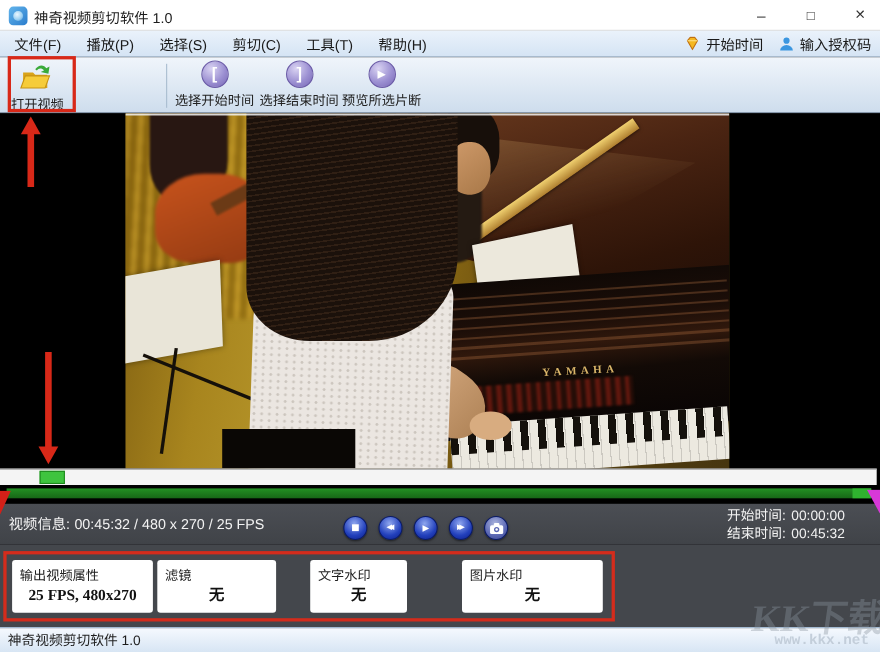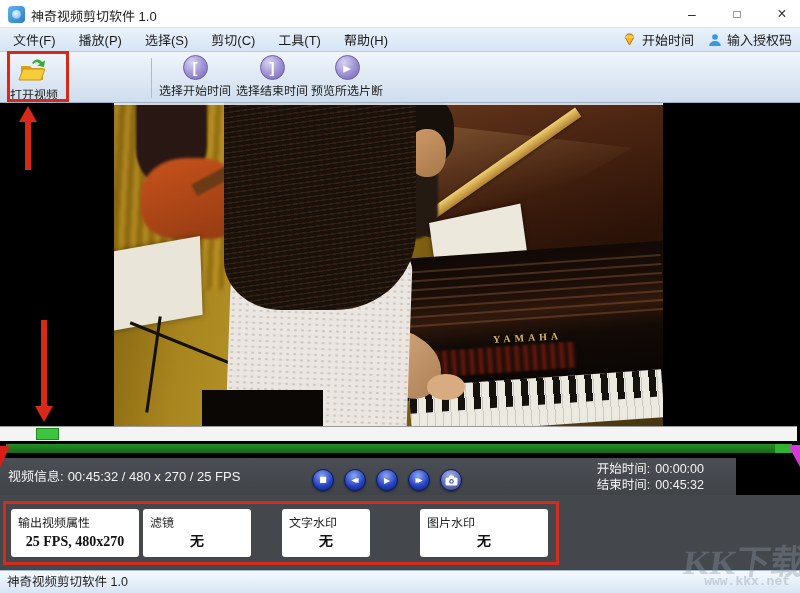--- a/index.html
+++ b/index.html
@@ -127,21 +127,21 @@
   .progress-strip { position:absolute; left:0; top:441px; width:800px; height:17px; background:#000; }
   .progress-bar { position:absolute; left:6px; top:3px; width:786px; height:9px;
               background:linear-gradient(#239023,#176717); cursor:default; }
   .progress-cap { position:absolute; right:0; top:0; width:17px; height:100%; background:#2fb32f; }
   .marker-start { position:absolute; left:0; top:446px; width:10px; height:22px; background:#d42018;
               clip-path:polygon(0 0,100% 0,0 100%); z-index:6; }
   .marker-end { position:absolute; right:0; top:445px; width:12px; height:22px; background:#d838d8;
               clip-path:polygon(0 0,100% 0,100% 100%); z-index:6; }
 
   
-  .info-bar { position:absolute; left:0; top:458px; width:736px; height:37px;
+  .info-bar { position:absolute; left:0; top:458px; width:800px; height:37px;
               background:linear-gradient(#4b4e54,#404348); color:#f2f2f2; }
   .video-info { position:absolute; left:8px; top:0; line-height:37px; font-size:13px; white-space:nowrap; }
   .vi-label { margin-right:4px; }
   .transport { position:absolute; left:312px; top:11px; display:flex; gap:10px; }
   .pb { width:22px; height:22px; border-radius:50%; border:1px solid #0a1a66; display:flex;
         align-items:center; justify-content:center; color:#fff; padding:0; cursor:default;
         background:radial-gradient(circle at 45% 30%,#8ea6ee,#2240bc 60%,#0c1f86);
         box-shadow:0 1px 2px rgba(0,0,0,.5); font-family:"DejaVu Sans",sans-serif; }
   .pb span { line-height:1; }
   .pb-stop span { font-size:8px; }

